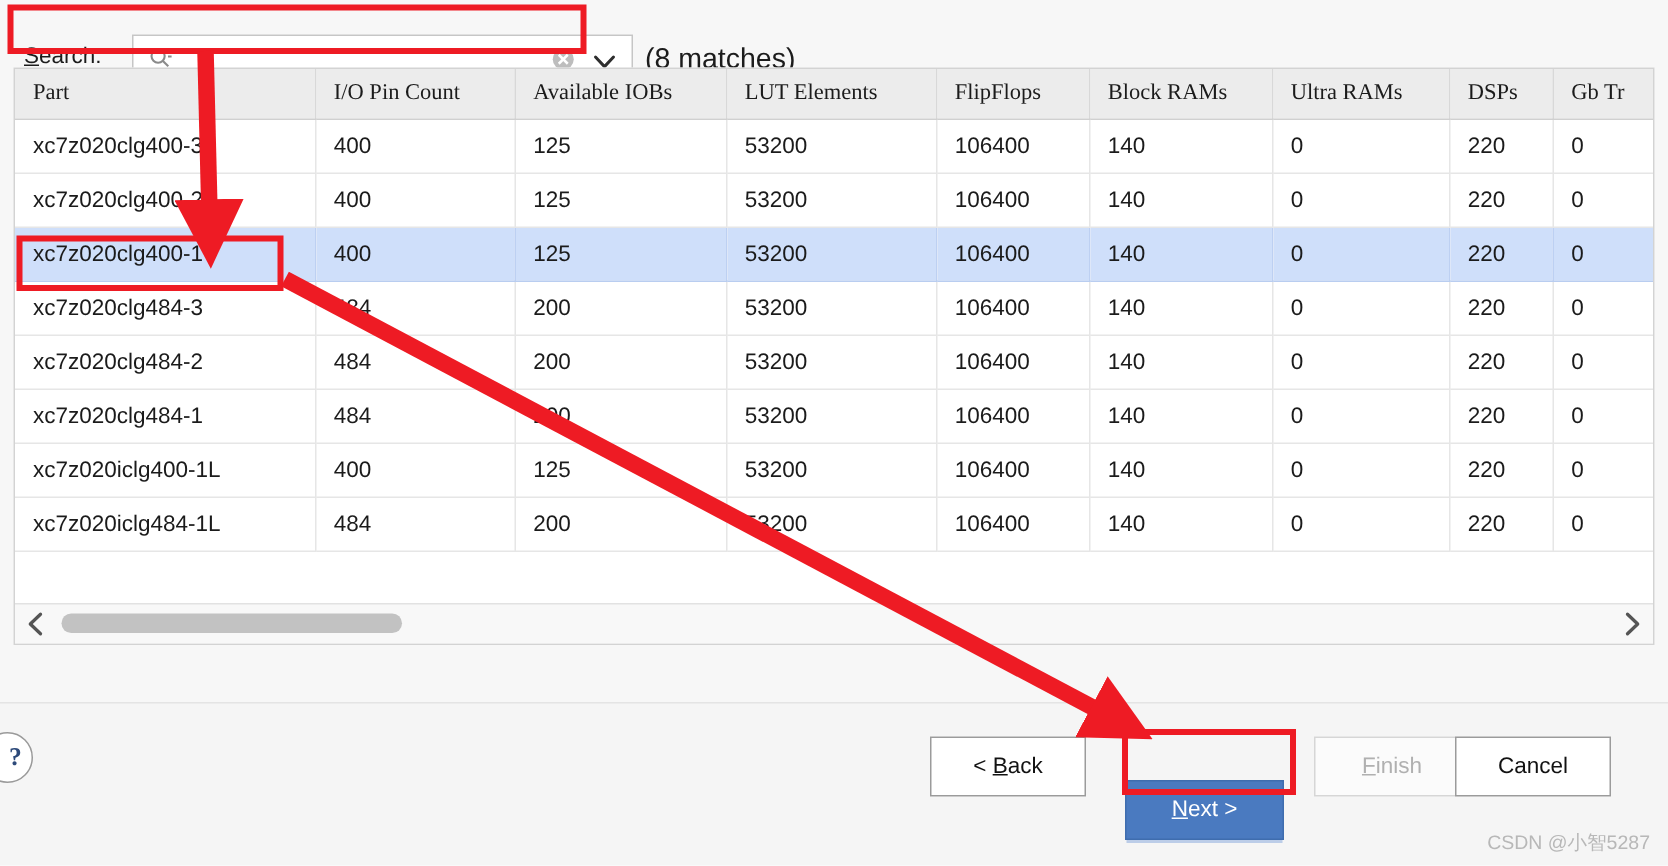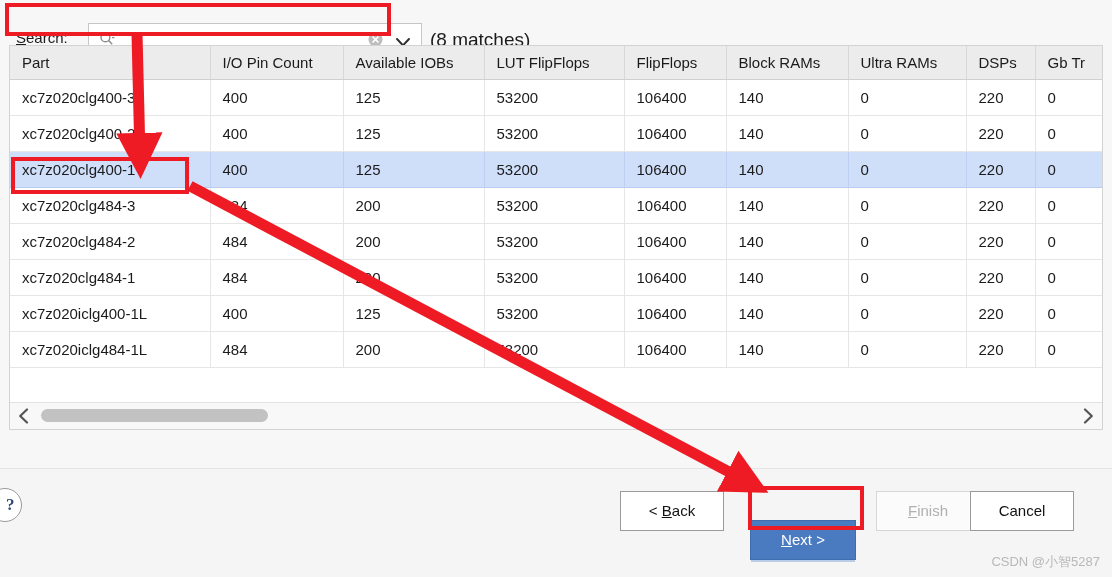--- a/index.html
+++ b/index.html
@@ -122,20 +122,21 @@
     border-right: 1px solid #d8d8d8;
     border-bottom: 1px solid #d0d0d0;
     height: 33px;
     padding: 0 0 0 12px;
     text-align: left;
     font-weight: normal;
     color: #1b1b1b;
     white-space: nowrap;
     overflow: hidden;
     box-sizing: border-box;
+    font-family: Liberation Serif, serif;
   }
   table.parts td {
     border-right: 1px solid #e6e6e6;
     border-bottom: 1px solid #e6e6e6;
     height: 36px;
     padding: 0 0 0 12px;
     text-align: left;
     color: #1b1b1b;
     white-space: nowrap;
     overflow: hidden;
@@ -331,21 +332,21 @@
         <col style="width:122px">
         <col style="width:118px">
         <col style="width:69px">
         <col style="width:135px">
       </colgroup>
       <thead>
         <tr>
           <th>Part</th>
           <th>I/O Pin Count</th>
           <th>Available IOBs</th>
-          <th>LUT FlipFlops</th>
+          <th>LUT Elements</th>
           <th>FlipFlops</th>
           <th>Block RAMs</th>
           <th>Ultra RAMs</th>
           <th>DSPs</th>
           <th>Gb Tr</th>
         </tr>
       </thead>
       <tbody>
 
         <tr>

